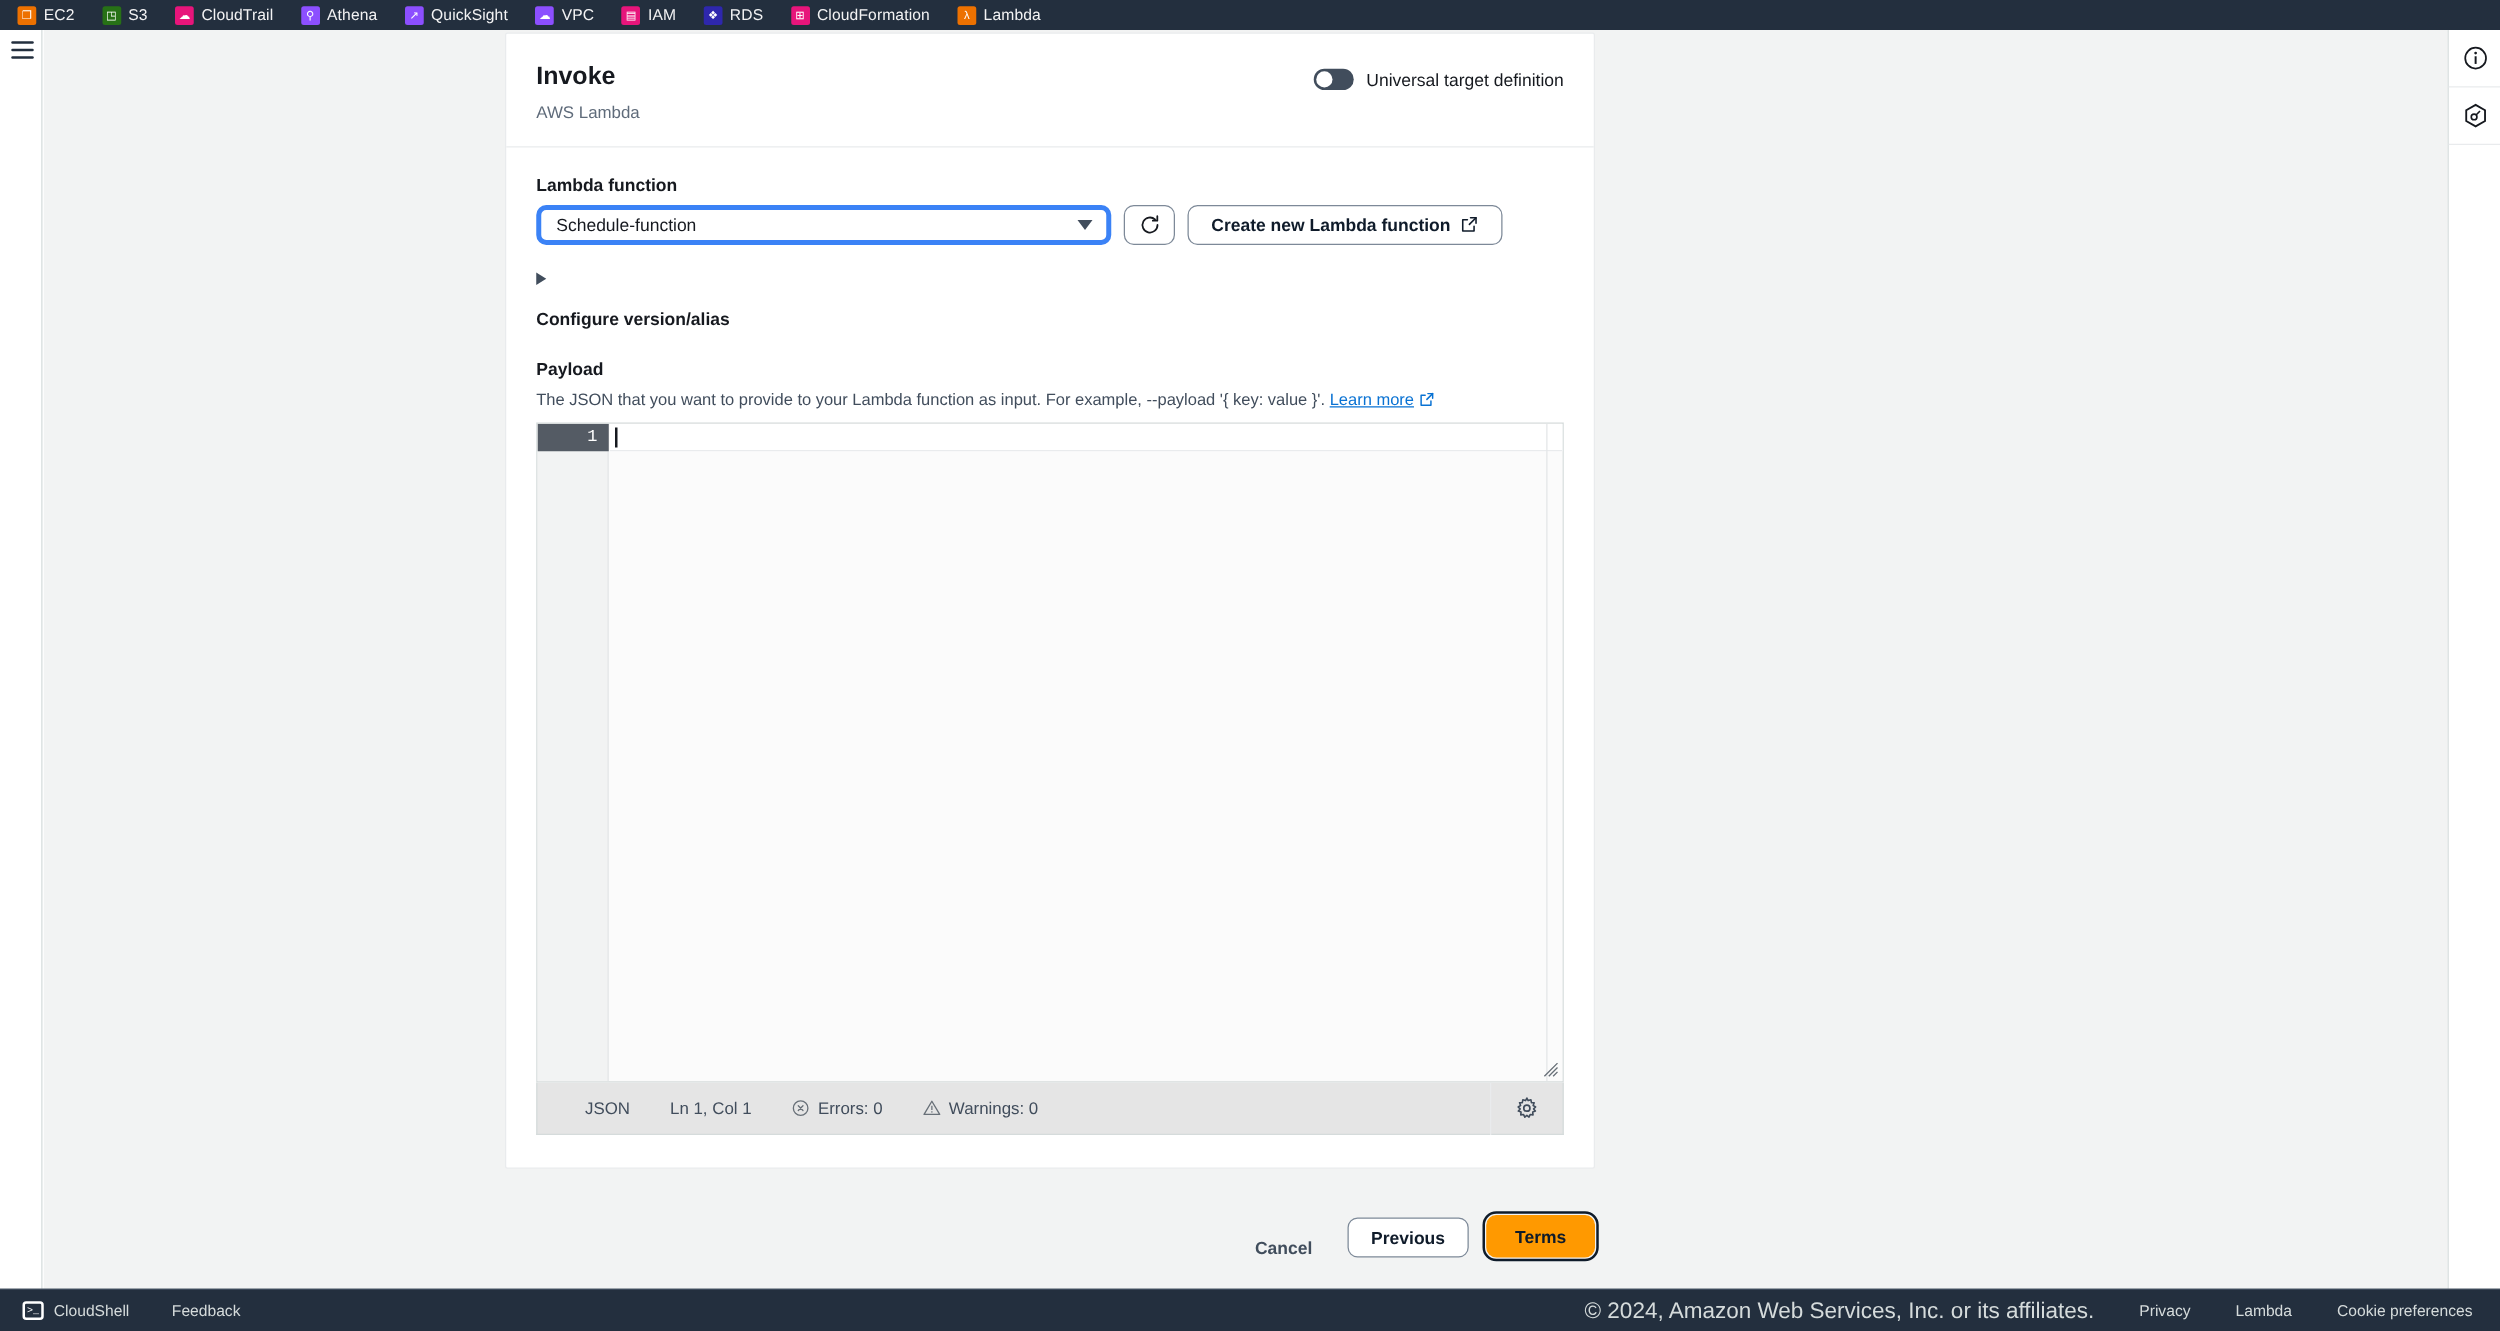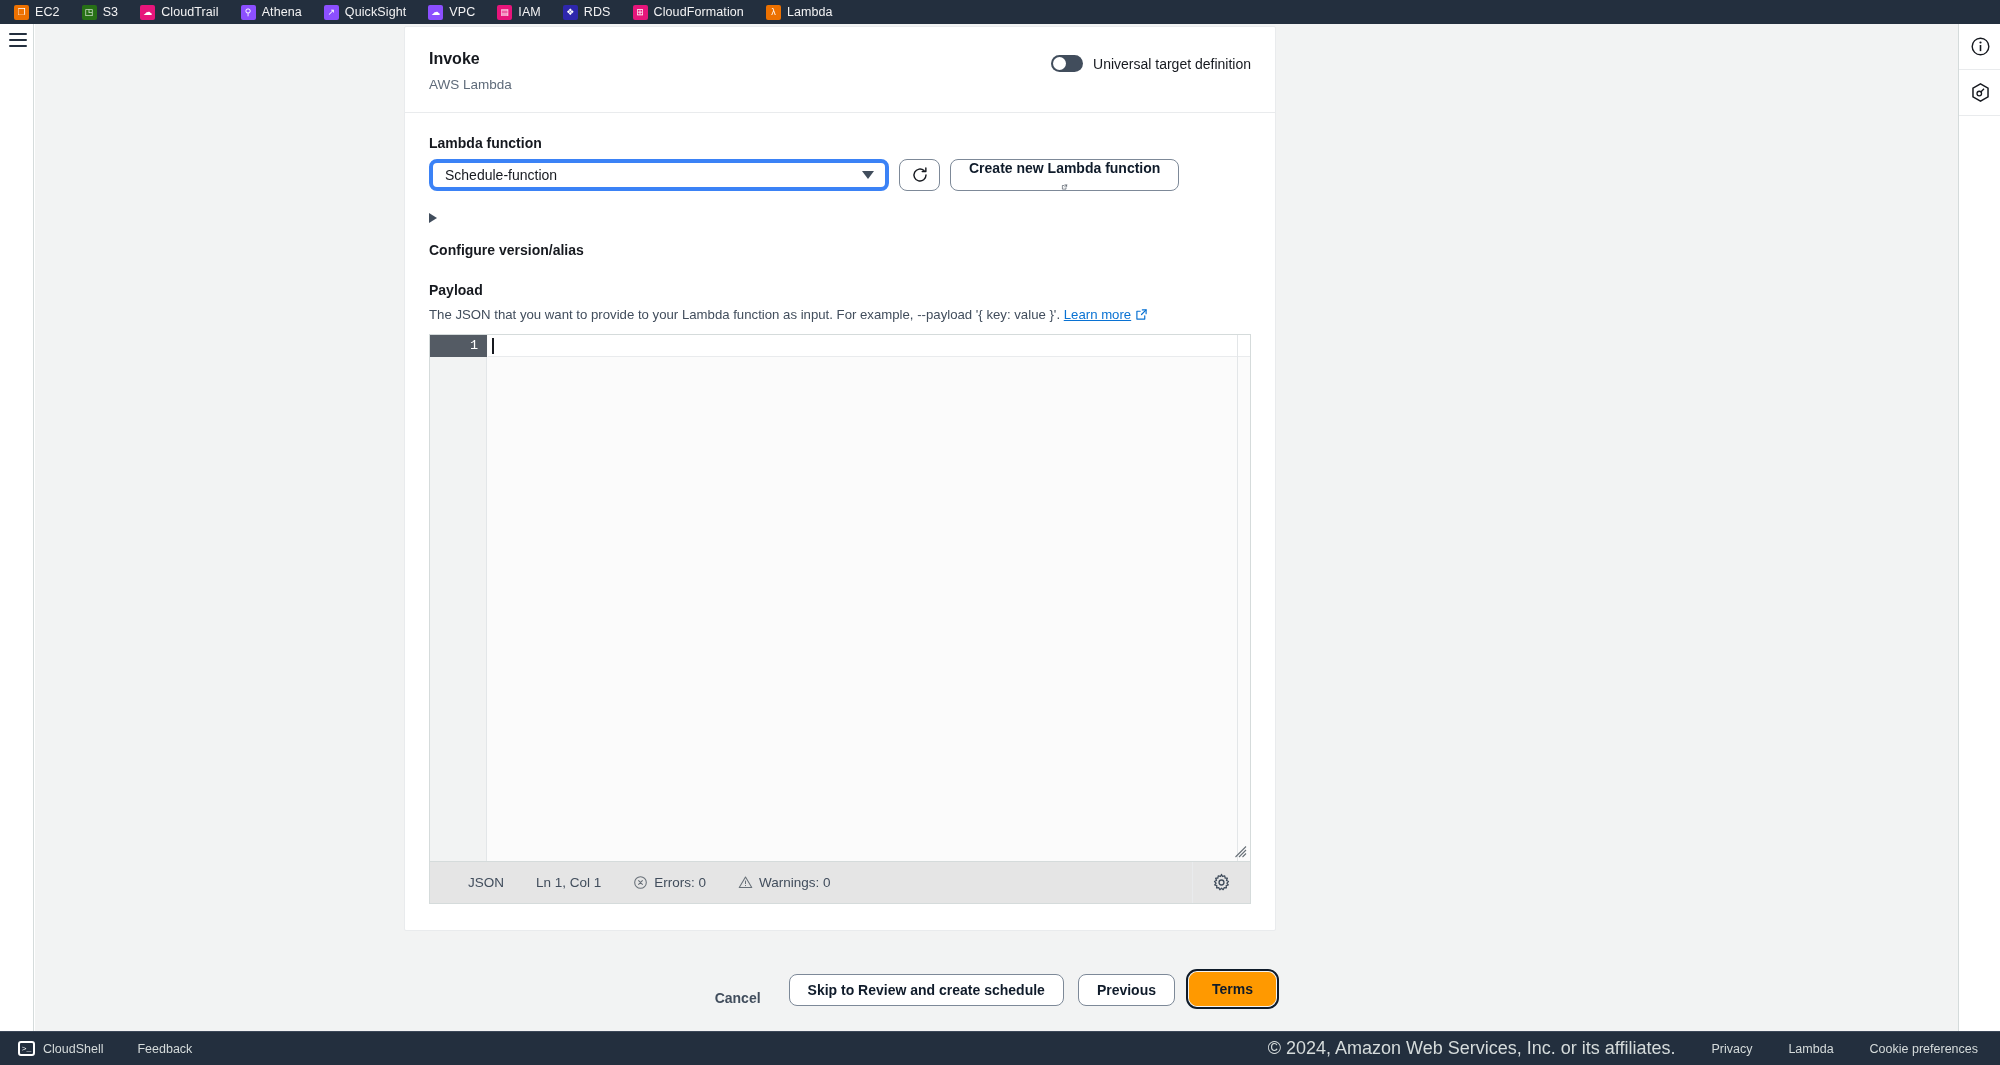--- a/index.html
+++ b/index.html
@@ -89,21 +89,21 @@
     background: #ffffff;
     border: 1px solid #e9ebed;
     border-radius: 2px;
   }
   .card-header {
     padding: 22px 24px 18px 24px;
     border-bottom: 1px solid #e9ebed;
     display: flex; align-items: flex-start; justify-content: space-between;
   }
   .card-title {
-    font-size: 16px; font-weight: bold; color: #16191f;
+    font-size: 20px; font-weight: bold; color: #16191f;
     margin: 0 0 8px 0; line-height: 1.2;
   }
   .card-subtitle {
     font-size: 13.5px; color: #5f6b7a; line-height: 1.3;
   }
 
   
   .toggle-wrap {
     display: flex; align-items: center; gap: 10px;
     margin-top: 6px; cursor: pointer;
@@ -154,21 +154,21 @@
     cursor: pointer;
   }
   .btn-normal {
     height: 32px;
     border: 1px solid #7d8998; border-radius: 8px;
     background: #fff;
     display: inline-flex; align-items: center; justify-content: center;
     gap: 8px;
     padding: 0 18px;
     font-size: 14px; font-weight: bold; color: #0f1b2a;
-    cursor: pointer; white-space: nowrap; flex-direction: column;
+    cursor: pointer; white-space: nowrap;
   }
 
   .expand-row {
     display: flex; align-items: flex-start; gap: 19px;
     margin-top: 22px; cursor: pointer; flex-direction: column;
   }
   .tri-right {
     width: 0; height: 0;
     border-top: 5.5px solid transparent;
     border-bottom: 5.5px solid transparent;
@@ -474,21 +474,20 @@
           </svg>
         </span>
       </div>
     </div>
 
   </div>
 </div>
 
 <div class="actions">
   <button class="btn-link">Cancel</button>
-  <button class="btn-normal">Skip to Review and create schedule</button>
   <button class="btn-normal">Previous</button>
   <button class="btn-primary">Terms</button>
 </div>
 
 <div class="bottombar">
   <div class="bb-left">
     <span class="bb-cs">
       <span class="cloudshell-ico">&gt;_</span>
       <span class="bb-link">CloudShell</span>
     </span>

